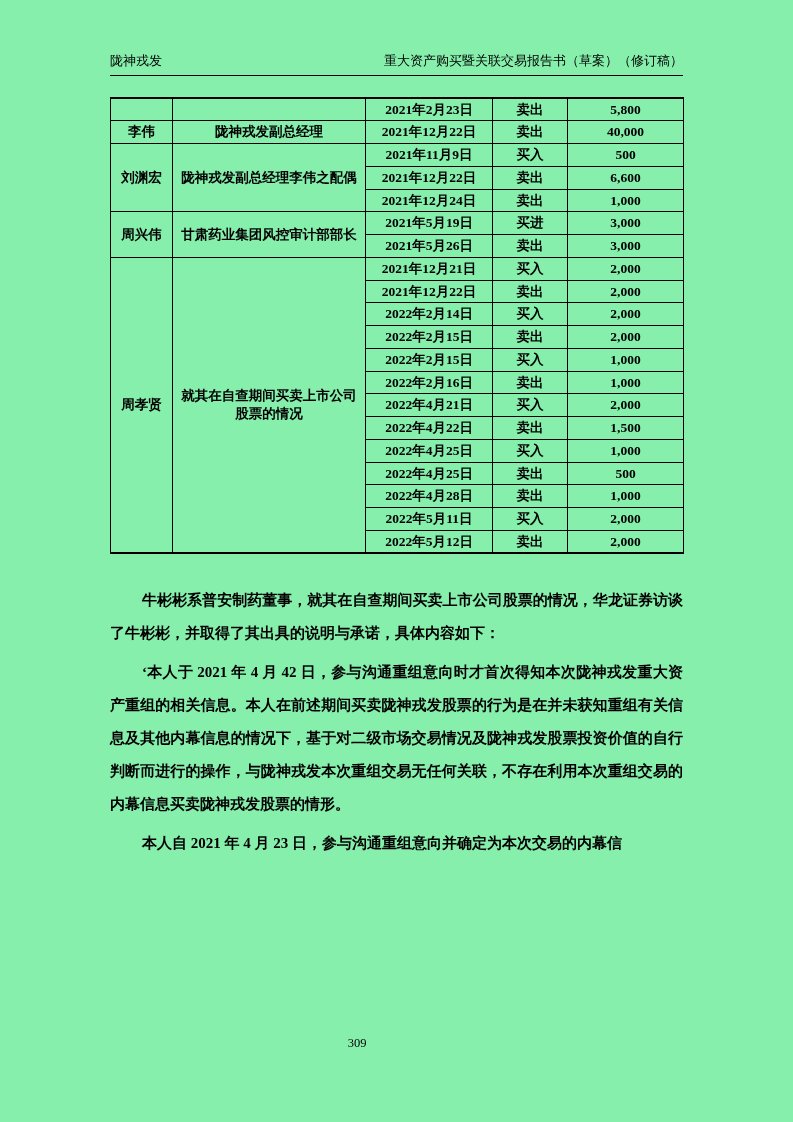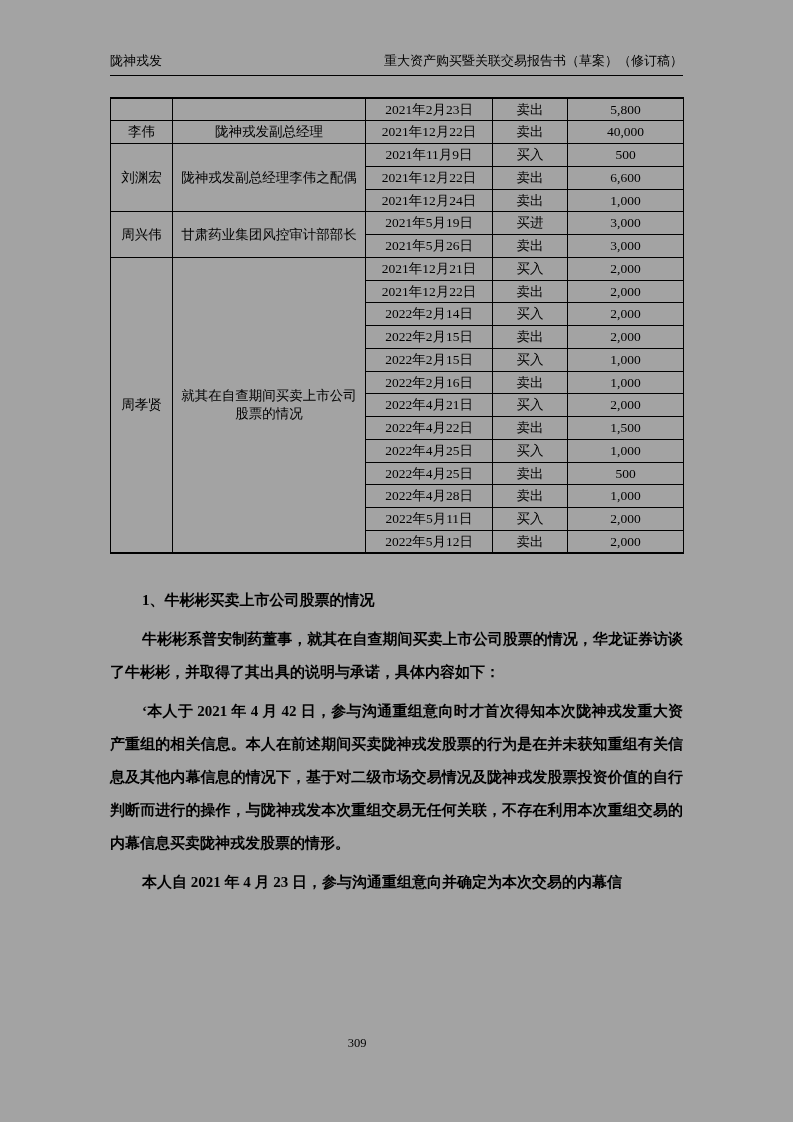--- a/index.html
+++ b/index.html
@@ -5,21 +5,21 @@
   * { box-sizing: border-box; }
   html, body { margin: 0; padding: 0; background: #ffffff; }
   body {
     font-family: "Liberation Serif", "DejaVu Serif", serif;
     color: #000;
   }
   .page {
     position: relative;
     width: 793px;
     height: 1122px;
-    background: #a3a3a3;
+    background: #86efac;
     margin: 0 auto;
     overflow: hidden;
   }
   
   .header {
     position: absolute;
     top: 52px;
     left: 110px;
     width: 573px;
     display: flex;
@@ -31,21 +31,21 @@
   }
   
   .trades-table {
     position: absolute;
     top: 97px;
     left: 110px;
     width: 573px;
     border-collapse: collapse;
     table-layout: fixed;
     font-size: 13.5px;
-    font-weight: normal;
+    font-weight: bold;
     border-top: 2.5px solid #000;
     border-bottom: 2.5px solid #000;
   }
   .trades-table td {
     border: 1px solid #000;
     text-align: center;
     vertical-align: middle;
     height: 22.75px;
     padding: 0 6px;
     line-height: 1.3;
@@ -203,21 +203,20 @@
         </tr>
         <tr>
           <td class="col-date">2022年5月12日</td>
           <td class="col-action">卖出</td>
           <td class="col-qty">2,000</td>
         </tr>
       </tbody>
   </table>
 
   <div class="body-text">
-    <p class="section-heading">1、牛彬彬买卖上市公司股票的情况</p>
     <p>牛彬彬系普安制药董事，就其在自查期间买卖上市公司股票的情况，华龙证券访谈了牛彬彬，并取得了其出具的说明与承诺，具体内容如下：</p>
     <p>‘本人于 2021 年 4 月 42 日，参与沟通重组意向时才首次得知本次陇神戎发重大资产重组的相关信息。本人在前述期间买卖陇神戎发股票的行为是在并未获知重组有关信息及其他内幕信息的情况下，基于对二级市场交易情况及陇神戎发股票投资价值的自行判断而进行的操作，与陇神戎发本次重组交易无任何关联，不存在利用本次重组交易的内幕信息买卖陇神戎发股票的情形。</p>
     <p>本人自 2021 年 4 月 23 日，参与沟通重组意向并确定为本次交易的内幕信</p>
   </div>
 
   <div class="page-number">309</div>
 
 </div>
 
 </body></html>

